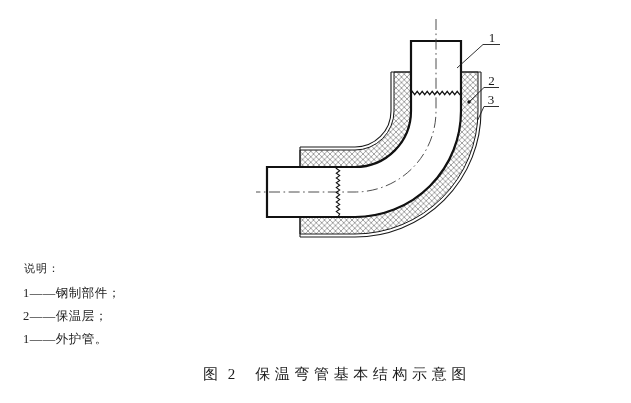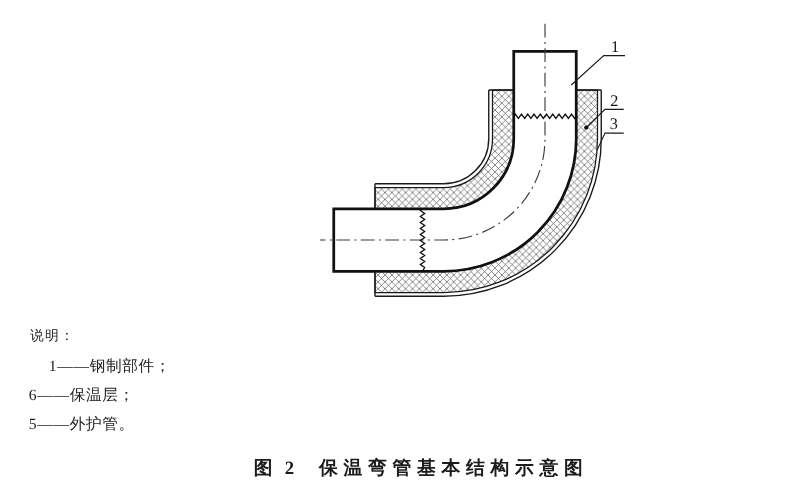--- a/index.html
+++ b/index.html
@@ -16,26 +16,26 @@
   .legend {
     position: absolute; left: 0; top: 0; width: 631px;
     color: #222222;
   }
   .legend-heading {
     position: absolute; left: 24px; top: 261px;
     font-size: 11px; letter-spacing: 1px; white-space: nowrap;
   }
   .legend-item { position: absolute; left: 23px; white-space: nowrap;
     font-size: 12.5px; letter-spacing: 0.5px; }
-  .legend-item.li-1 { top: 285px; margin-left: 16px; }
+  .legend-item.li-1 { top: 285px; }
   .legend-item.li-2 { top: 308px; }
   .legend-item.li-3 { top: 331px; }
   .caption {
     position: absolute; left: 203px; top: 365px;
-    font-size: 15px; font-weight: bold; color: #1c1c1c;
+    font-size: 15px; font-weight: normal; color: #1c1c1c;
     white-space: nowrap;
   }
   .caption .fig-label { letter-spacing: 3px; }
   .caption .fig-title { margin-left: 17px; letter-spacing: 4.6px; }
   svg text.callout {
     font-family: "Liberation Serif", "DejaVu Serif", serif;
     font-size: 13px; fill: #151515;
   }
 </style>
 </head>
@@ -78,19 +78,19 @@
     <g>
       <path d="M477.5,120.5 L484,106.5 H499" fill="none" stroke="#1a1a1a" stroke-width="0.9"></path>
       <text class="callout" x="491" y="103.5" text-anchor="middle">3</text>
     </g>
   </svg>
 </div>
 
 <div class="legend">
   <div class="legend-heading">说明：</div>
   <div class="legend-item li-1">1——钢制部件；</div>
-  <div class="legend-item li-2">6——保温层；</div>
-  <div class="legend-item li-3">5——外护管。</div>
+  <div class="legend-item li-2">2——保温层；</div>
+  <div class="legend-item li-3">1——外护管。</div>
 </div>
 
 <div class="caption">
   <span class="fig-label">图 2</span><span class="fig-title">保温弯管基本结构示意图</span>
 </div>
 
 </body></html>

